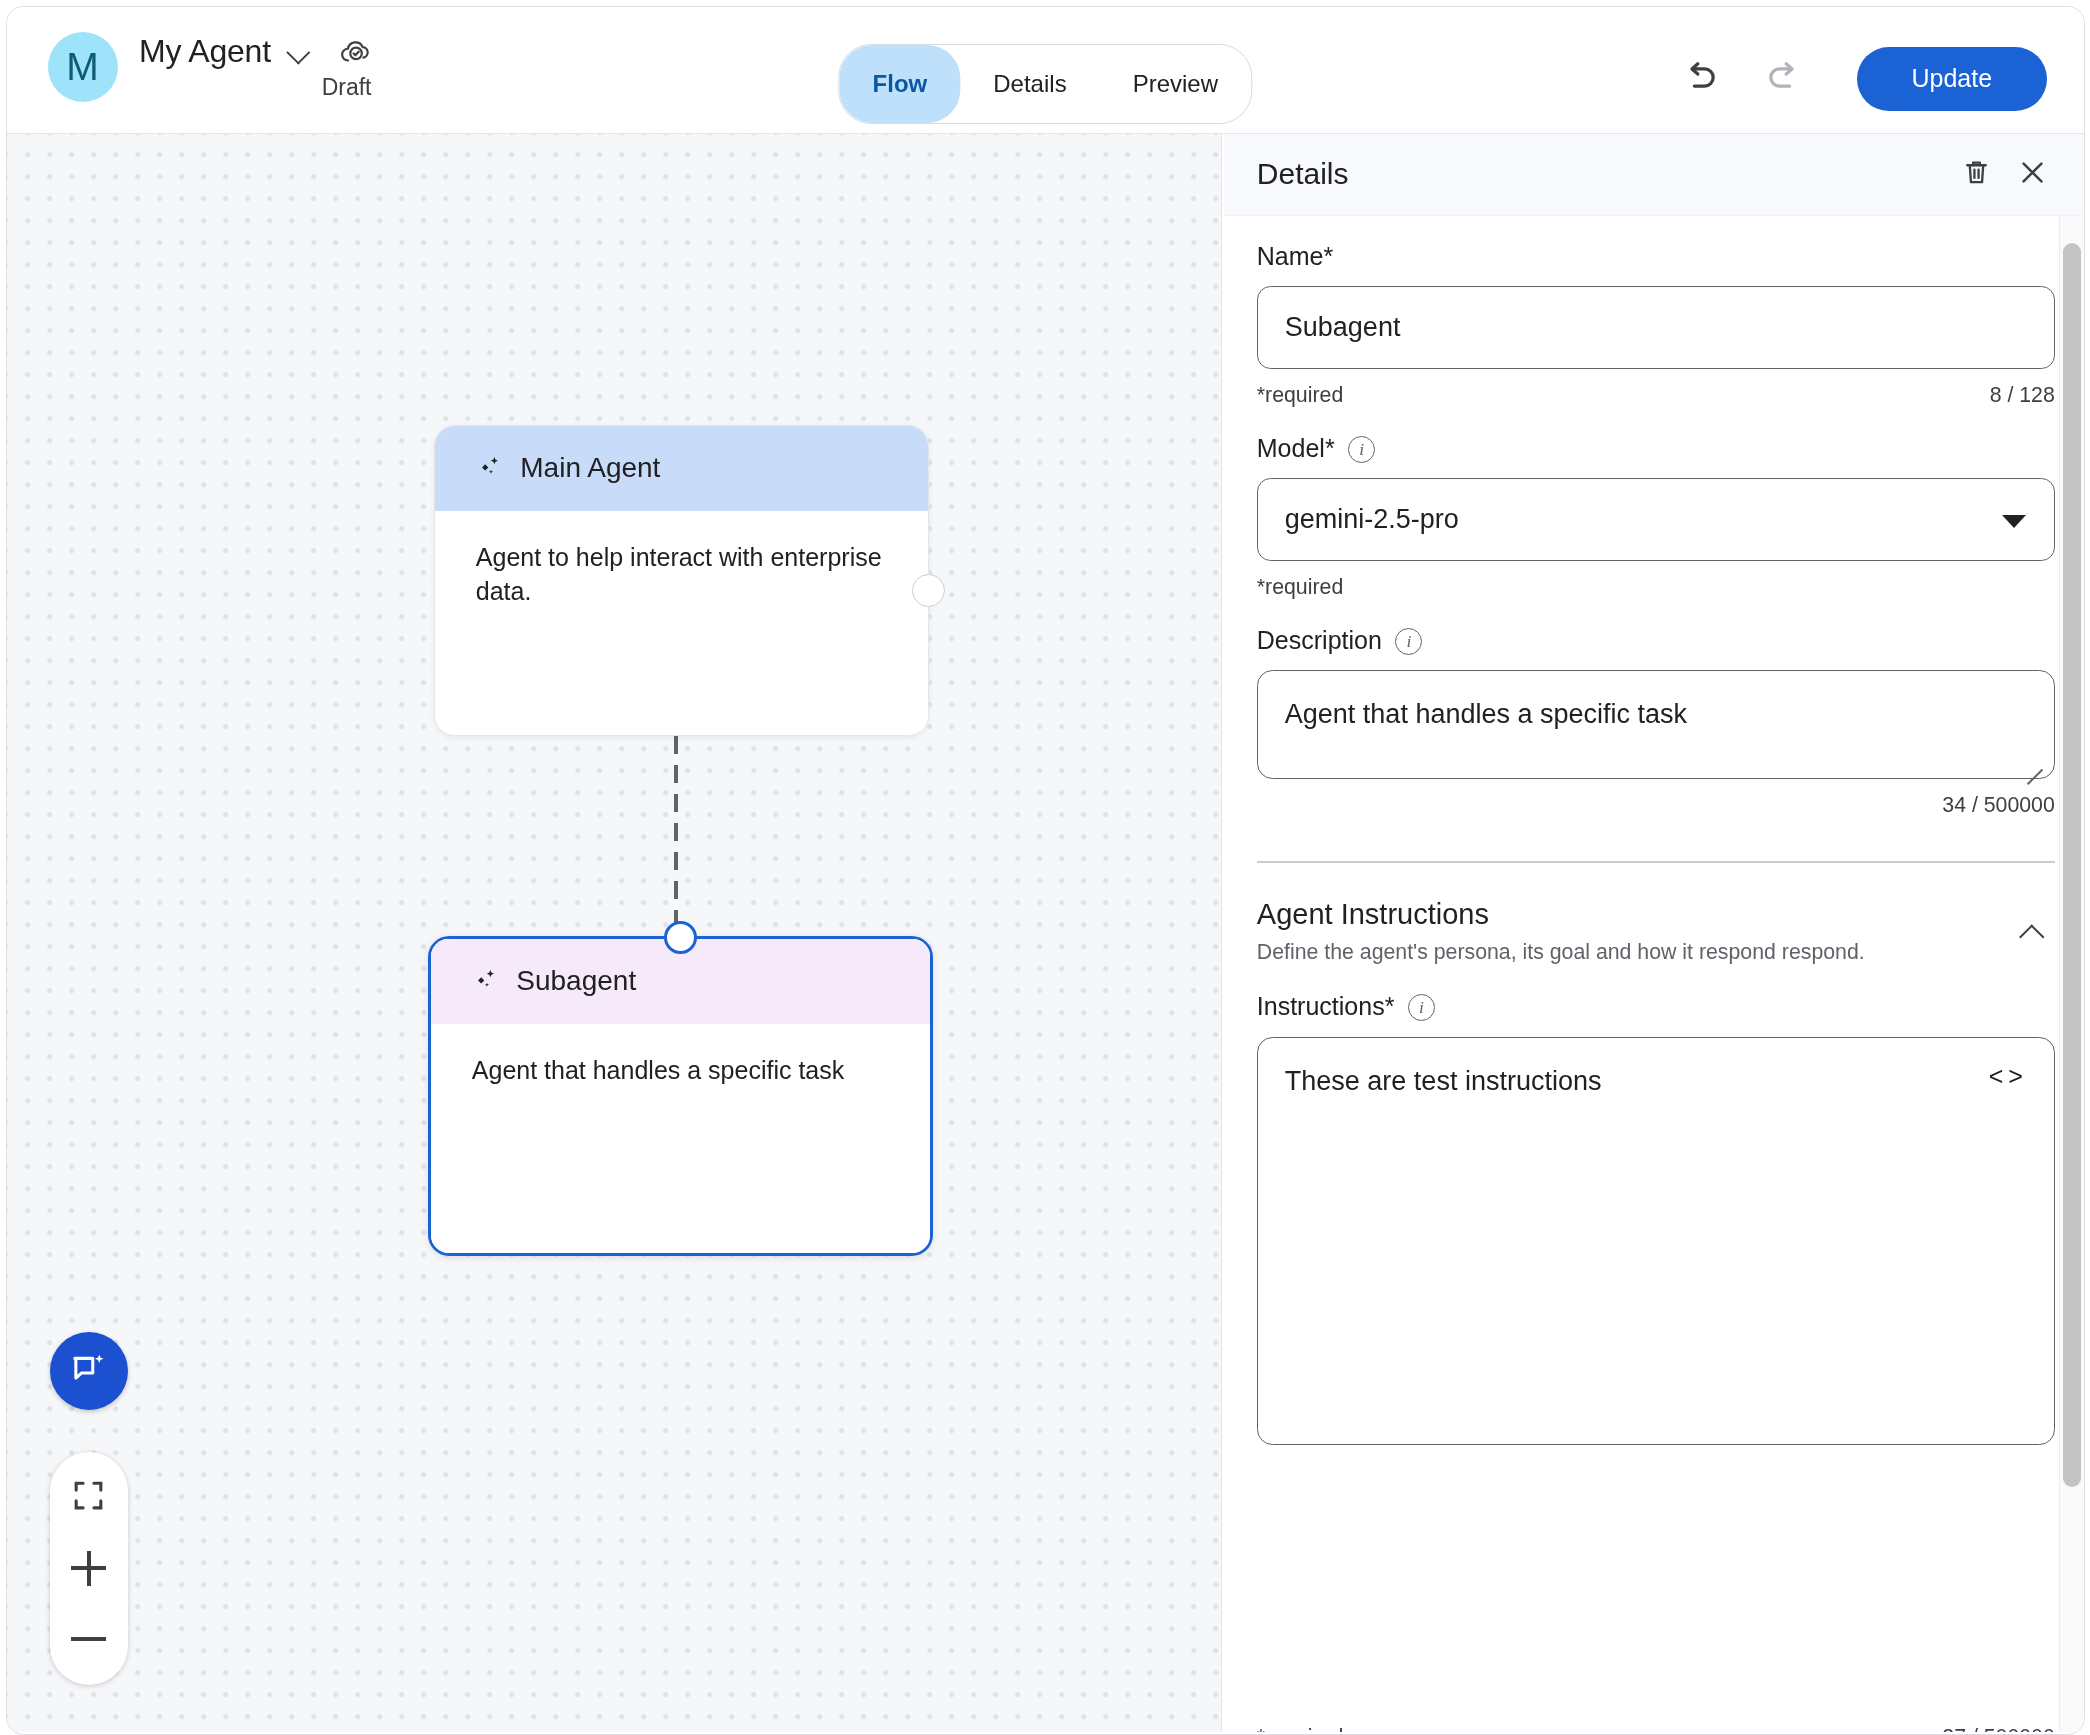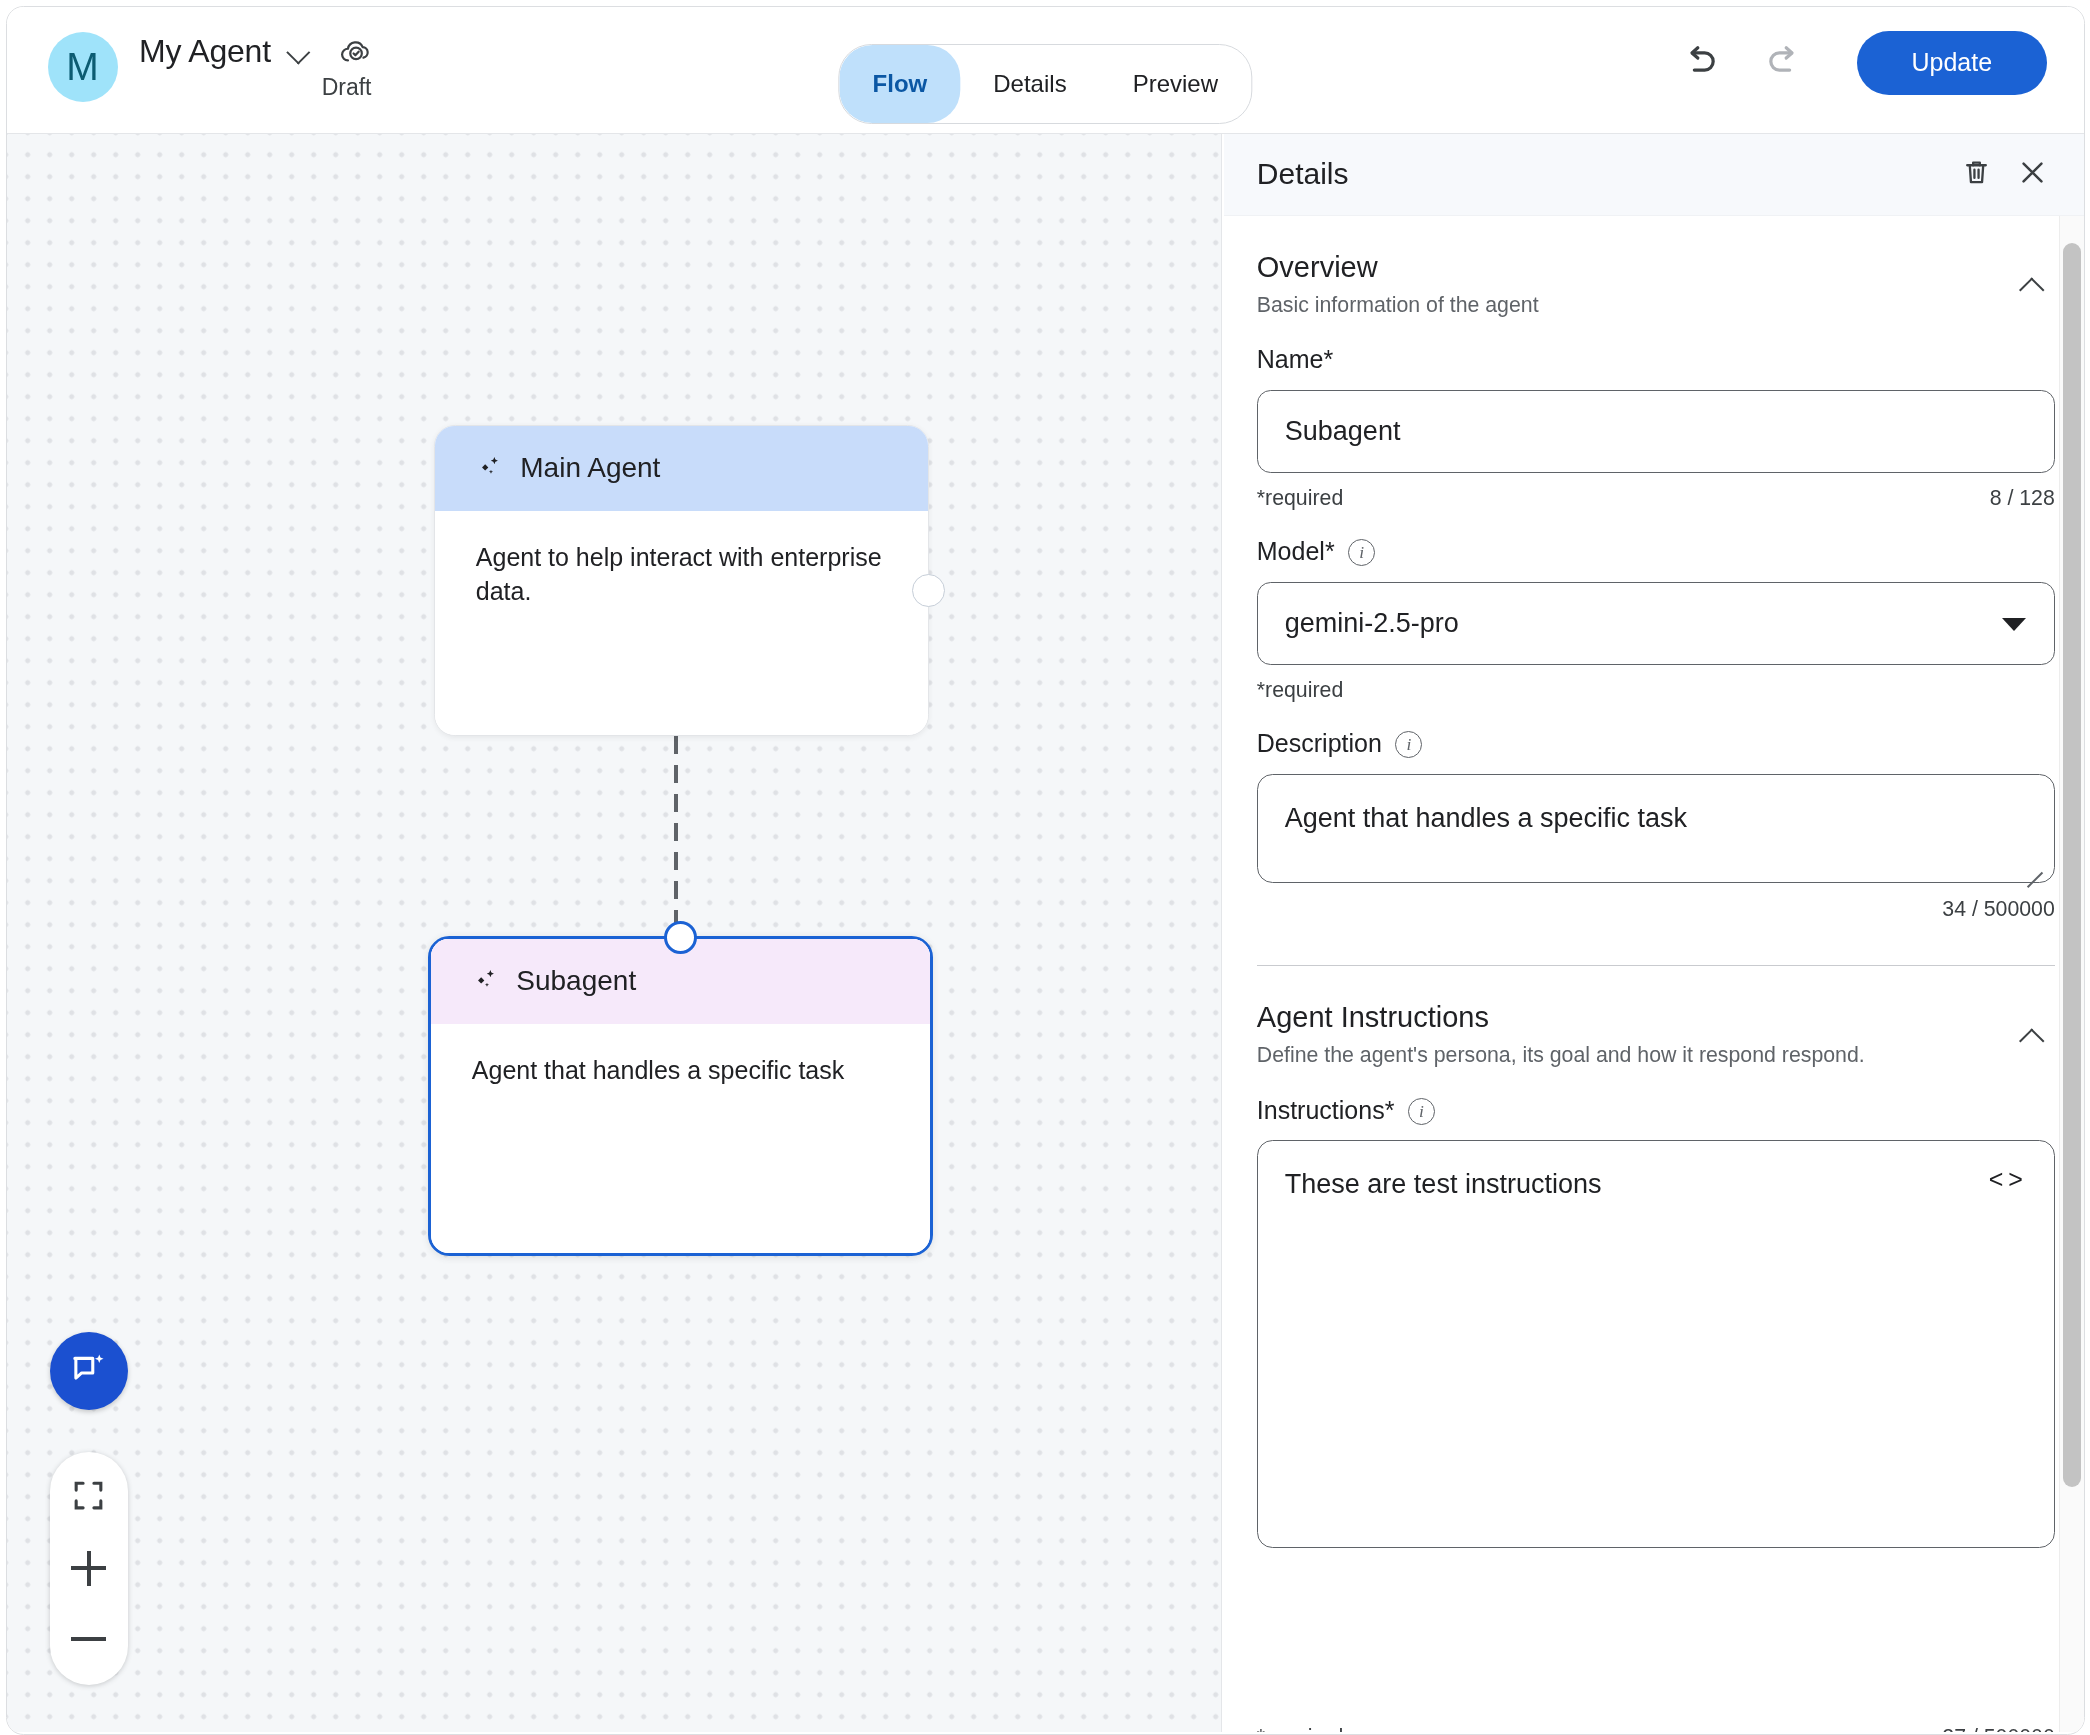--- a/index.html
+++ b/index.html
@@ -114,21 +114,21 @@
   .tab.active {
     background: #bfe0fb;
     color: #0b57a4;
     font-weight: 700;
   }
 
   
   #top-actions {
     position: absolute;
     right: 37px;
-    top: 24px;
+    top: 40px;
     display: flex;
     align-items: center;
     gap: 25px;
   }
   .icon-btn {
     width: 60px; height: 60px;
     display: flex; align-items: center; justify-content: center;
     background: transparent; border: none; cursor: pointer;
     border-radius: 50%;
   }
@@ -657,29 +657,20 @@
           <svg width="33" height="33" viewBox="0 0 24 24" fill="none" stroke="#3c4043" stroke-width="1.8" stroke-linecap="round">
             <path d="M5.5 5.5l13 13M18.5 5.5l-13 13"></path>
           </svg>
         </span>
       </button>
     </div>
 
     <div id="panel-scroll">
 
       
-      <div class="section-head">
-        <div class="section-head-text">
-          <div class="section-title">Overview</div>
-          <div class="section-sub">Basic information of the agent</div>
-        </div>
-        <button class="collapse-btn">
-          <span class="chev-up"></span>
-        </button>
-      </div>
 
       
       <div class="field-label-row">
         <span class="field-label">Name*</span>
       </div>
       <input class="text-input" id="name-input" type="text" value="Subagent" style="">
       <div class="helper-row">
         <span>*required</span>
         <span>8 / 128</span>
       </div>

